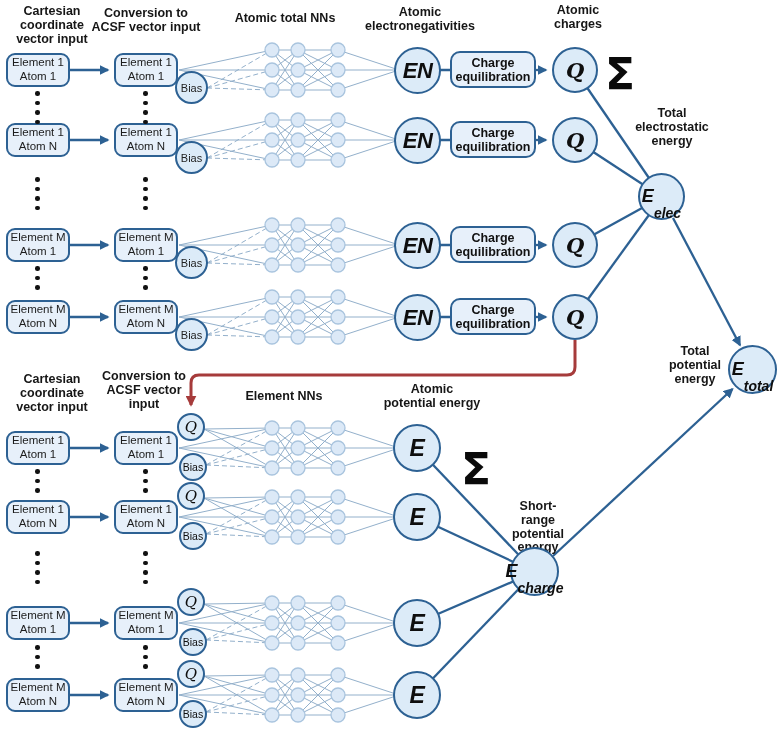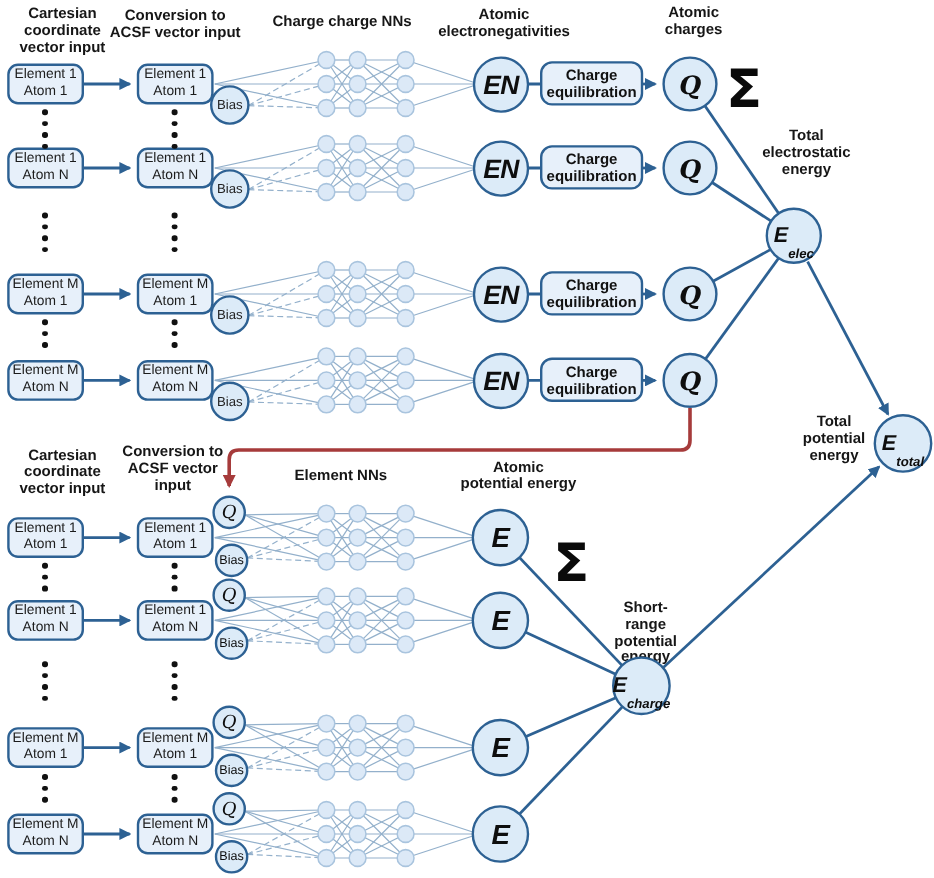--- a/index.html
+++ b/index.html
@@ -31,21 +31,21 @@
     text-align:right;color:#0e0e0e;
   }
   .bias{width:33px;height:33px;font-size:11px;color:#222;border-width:2.3px;}
   .small{width:28px;height:28px;font-size:10.5px;border-width:2.2px;}
   .qsmall{font-family:"DejaVu Serif", serif;font-style:italic;font-size:15px;font-weight:500;}
   .bigletter{font-weight:bold;font-style:italic;font-size:22px;letter-spacing:-0.5px;}
   .en{width:47px;height:47px;}
   .qbig{width:46px;height:46px;font-family:"DejaVu Serif", serif;font-size:21px;}
   .ecirc{width:48px;height:48px;font-size:23px;}
   .esub{font-weight:bold;font-style:italic;font-size:18px;}
-  .esub sub{font-size:11px;line-height:1;transform:translateY(2px);margin-top:28px;}
+  .esub sub{font-size:14px;line-height:1;transform:translateY(2px);margin-top:28px;}
   .sum{
     position:absolute;font-family:"DejaVu Sans", sans-serif;font-weight:bold;
     font-size:44px;line-height:1;color:#0a0a0a;
   }
   .dots{position:absolute;display:flex;flex-direction:column;gap:5px;}
   .dots i{width:4.5px;height:4.5px;border-radius:50%;background:#111;display:block;}
 </style>
 </head>
 <body>
 
@@ -388,21 +388,21 @@
         <line x1="553" y1="556" x2="732.5" y2="389" stroke="#2d6193" stroke-width="2.3" marker-end="url(#ah)"></line>
         <path d="M575 340 L575 367 Q575 375 567 375 L199 375 Q191 375 191 383 L191 405" fill="none" stroke="#a63b3b" stroke-width="3" marker-end="url(#ahr)"></path>
       </g>
   </svg>
 
   <div class="hdr" style="left:-3px;top:5px;width:110px;">Cartesian
 coordinate
 vector input</div>
   <div class="hdr" style="left:86px;top:7px;width:120px;">Conversion to
 ACSF vector input</div>
-  <div class="hdr" style="left:215px;top:12px;width:140px;">Charge charge NNs</div>
+  <div class="hdr" style="left:215px;top:12px;width:140px;">Atomic total NNs</div>
   <div class="hdr" style="left:345px;top:6px;width:150px;">Atomic
 electronegativities</div>
   <div class="hdr" style="left:533px;top:4px;width:90px;">Atomic
 charges</div>
   <div class="hdr" style="left:622px;top:107px;width:100px;">Total
 electrostatic
 energy</div>
 
   <div class="hdr" style="left:-3px;top:373px;width:110px;">Cartesian
 coordinate

